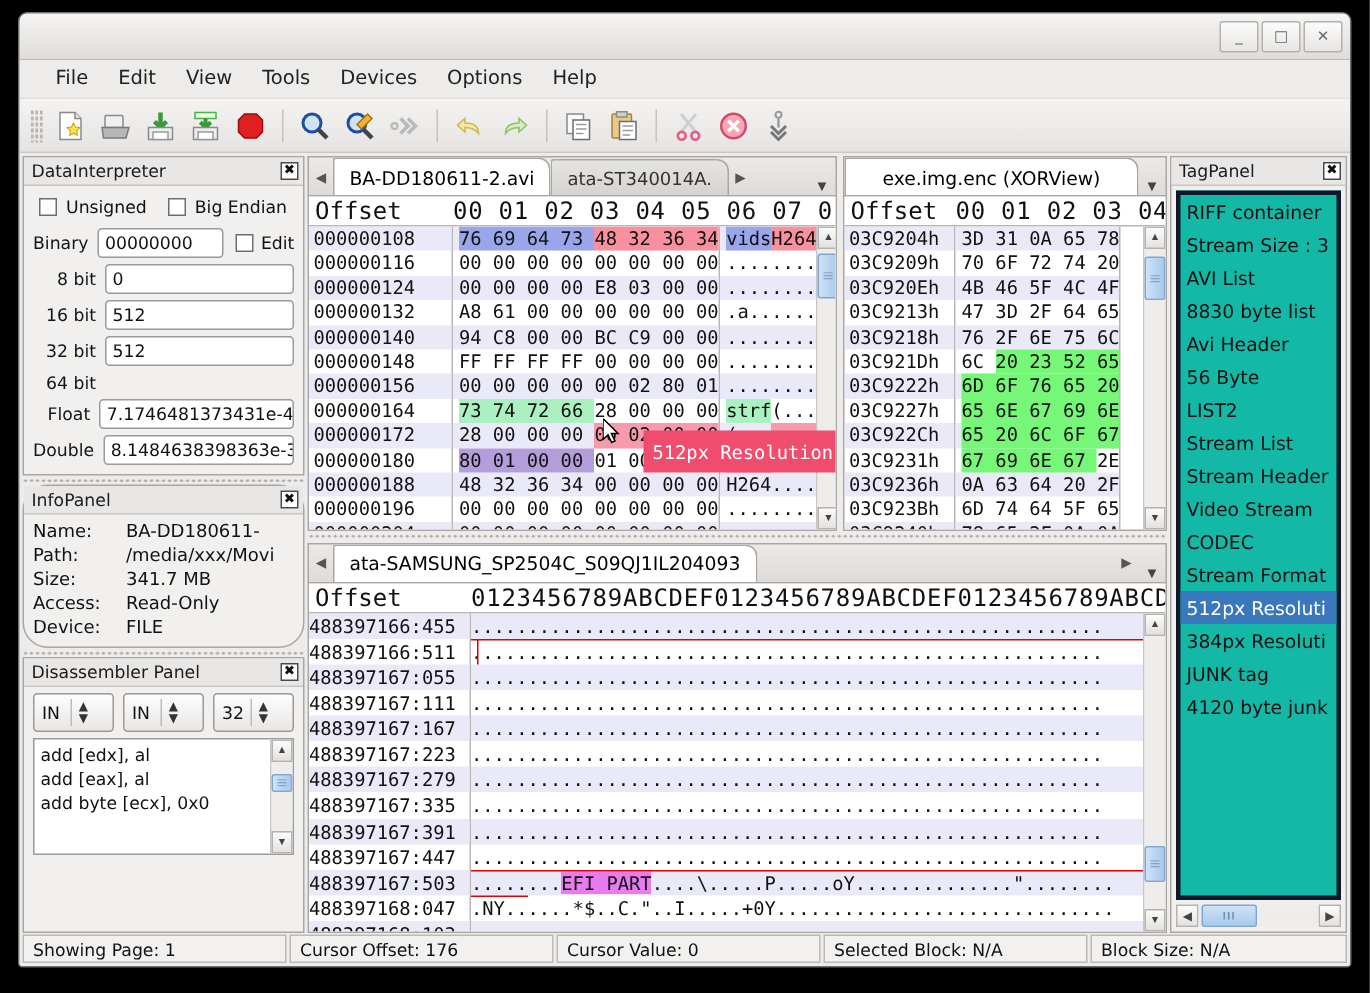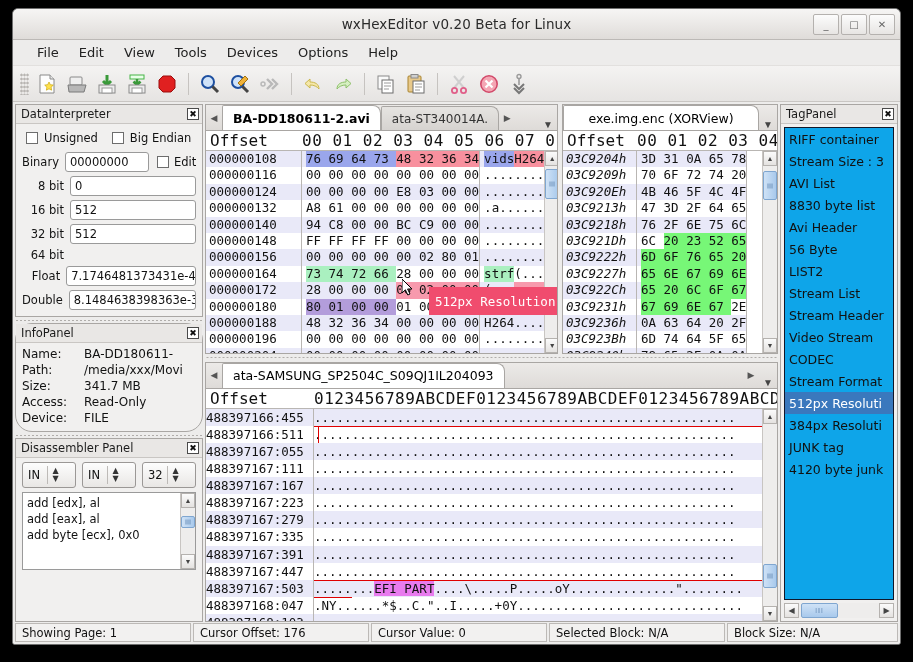--- a/index.html
+++ b/index.html
@@ -172,21 +172,21 @@
     padding: 0 10px; display: flex; align-items: center;
     font-size: 12px; color: #333;
     font-family: "DejaVu Sans", sans-serif;
     border: 1px solid #a9a6a3; border-bottom: none;
     border-radius: 2px 8px 0 0;
     background: linear-gradient(to bottom,#e6e4e1,#d6d3d0);
     white-space: nowrap; max-width: 210px; overflow: hidden;
   }
   .tab.active {
     height: 25px; margin-top: 1px;
-    background: #fff; color: #000; font-weight: bold;
+    background: #fff; color: #000; font-weight: normal;
     border-color: #a9a6a3; font-size: 12.5px;
   }
   .tab-dd { margin-left: auto; width: 18px; display:flex; align-items:center;justify-content:center;
             font-size: 10px; color: #444; flex: 0 0 auto; }
 
   
   .hexview { border: 1px solid #a9a6a3; background: #fff; display: flex; flex-direction: column;
              flex: 1 1 auto; min-height: 0; overflow: hidden; }
   .hexhdr { height: 20px; background: #fff; border-bottom: 1px solid #b9b6b3;
             display: flex; align-items: center; flex: 0 0 auto;
@@ -212,21 +212,21 @@
   .dev-hr.alt { background: #e9e9f8; }
 
   
   .tagtip {
     position: absolute; z-index: 30;
     background: #f04c6e; color: #fff;
     font-family: "DejaVu Sans Mono", monospace; font-size: 12.5px;
     padding: 2px 6px; white-space: nowrap;
   }
   
-  .taglist { flex: 1 1 auto; background: #0ea5e9; border: 1px solid #0f172a; margin: 3px;
+  .taglist { flex: 1 1 auto; background: #14b8a6; border: 3px solid #0f172a; margin: 3px;
              overflow: hidden; min-height: 0; }
   .tagitem { font-size: 12.5px; color: #111; font-family: "DejaVu Sans", sans-serif;
              padding: 3.5px 4px; white-space: nowrap; overflow: hidden; }
   .tagitem.sel { background: #3a78bd; color: #fff; }
   .hsb { height: 15px; margin: 0 3px 3px 3px; display: flex; align-items: center; flex: 0 0 auto; }
   .hsb .arrow { width: 15px; height: 15px; background: linear-gradient(to bottom,#fbfbfb,#e4e2e0);
                 border: 1px solid #b5b2af; display:flex;align-items:center;justify-content:center;
                 font-size: 8px; color: #444; }
   .hsb .track { flex: 1 1 auto; height: 15px; background: #eeedec; position: relative; }
   .hsb .thumb { position: absolute; top: 0; bottom: 0; left: 2px; width: 46%;
@@ -249,21 +249,20 @@
              background-size: 4px 4px; background-position: right bottom;
              background-repeat: no-repeat; }
   .cursor-arrow { position: absolute; width: 12px; height: 18px; z-index: 25; pointer-events:none;}
 </style>
 </head>
 <body>
 
 <div class="window">
 
   <div class="titlebar">
-    <div class="title">wxHexEditor v0.20 Beta for Linux</div>
     <div class="wbtns">
       <div class="wbtn">_</div>
       <div class="wbtn">□</div>
       <div class="wbtn">✕</div>
     </div>
   </div>
 
   <div class="menubar">
     <div class="menuitem">File</div>
     <div class="menuitem">Edit</div>
@@ -597,21 +596,21 @@
           <div class="tabbar">
             <div class="tab active" style="flex:1 1 auto; justify-content:center; font-weight:normal;">exe.img.enc (XORView)</div>
             <div class="tab-dd">▼</div>
           </div>
           <div class="hexview">
             <div class="hexhdr">
               <span class="off" style="width:74px;">Offset</span>
               <span class="cols">00 01 02 03 04</span>
             </div>
             <div class="hexgrid">
-              <div class="offcol" style="width:74px;font-style:italic;" id="x-off">
+              <div class="offcol" style="width:74px;" id="x-off">
                   <div class="hr alt">03C9204h</div>
                   <div class="hr">03C9209h</div>
                   <div class="hr alt">03C920Eh</div>
                   <div class="hr">03C9213h</div>
                   <div class="hr alt">03C9218h</div>
                   <div class="hr">03C921Dh</div>
                   <div class="hr alt">03C9222h</div>
                   <div class="hr">03C9227h</div>
                   <div class="hr alt">03C922Ch</div>
                   <div class="hr">03C9231h</div>

